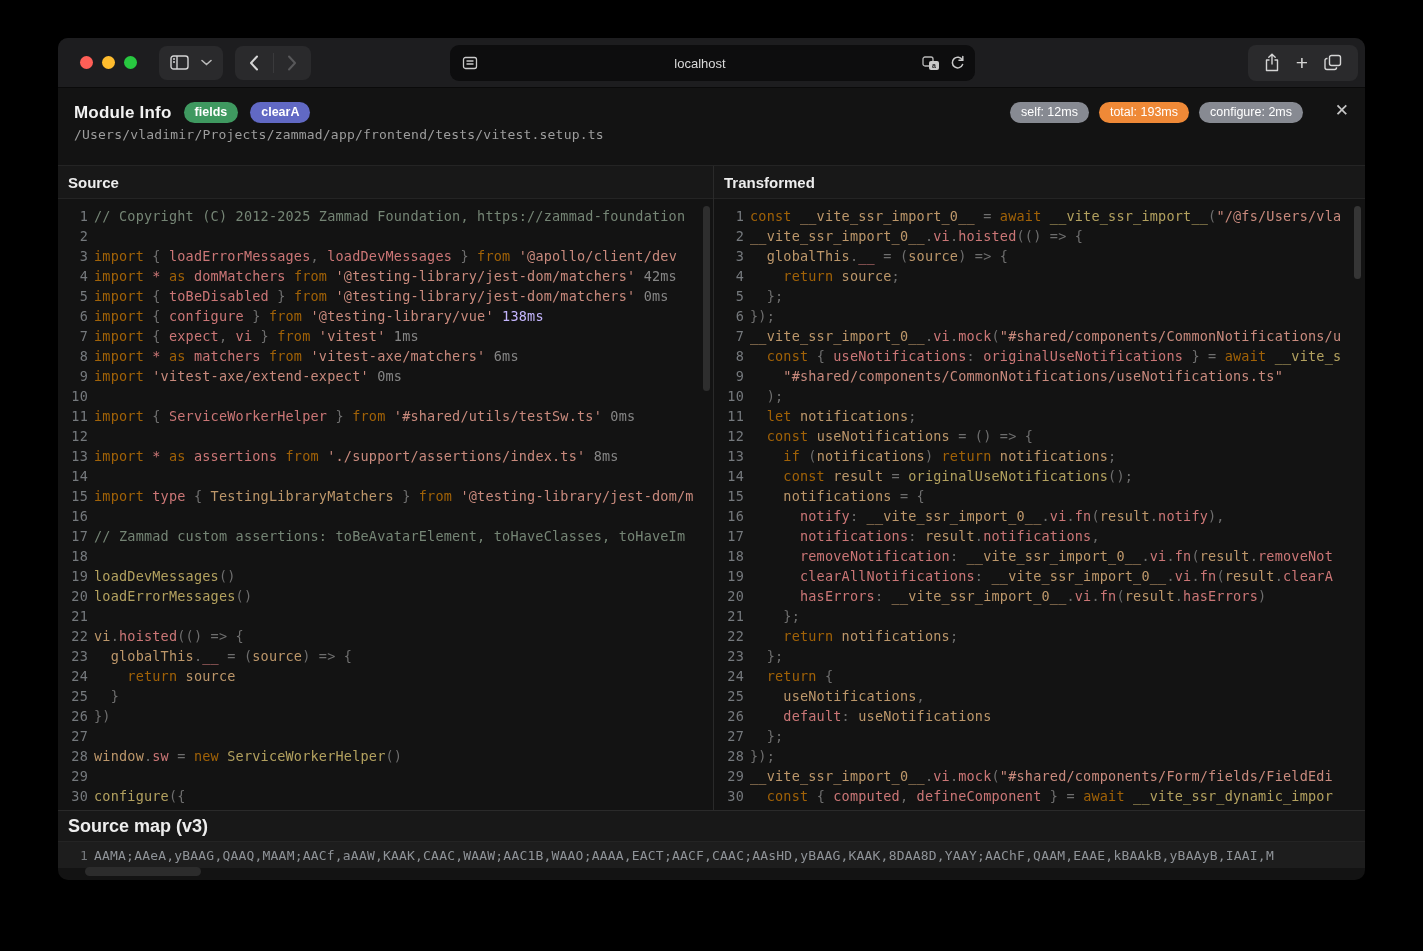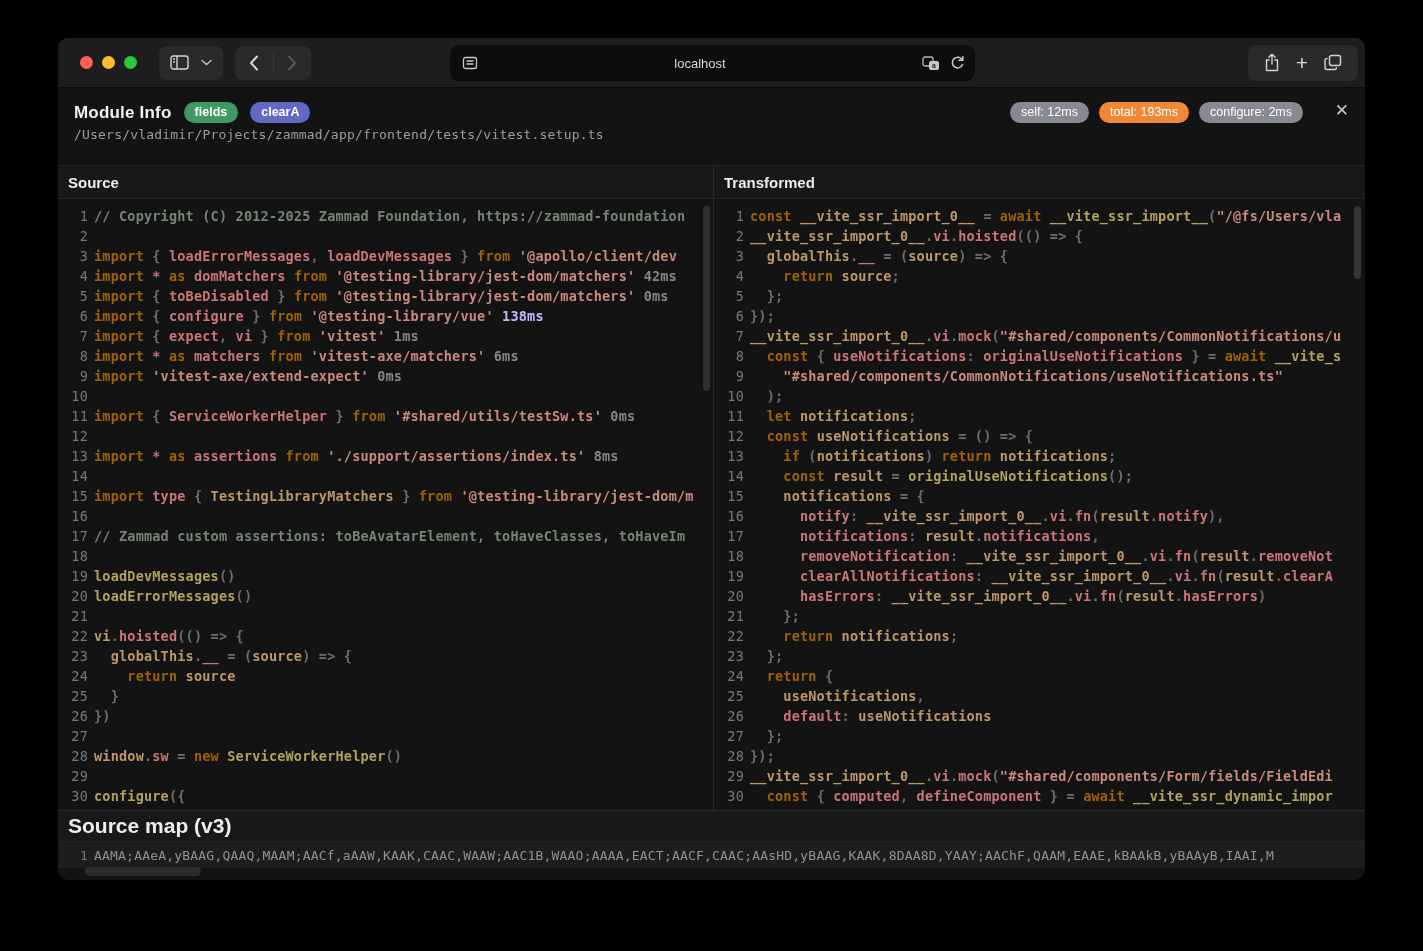--- a/index.html
+++ b/index.html
@@ -50,38 +50,38 @@
   .panel.src { width:656px; border-right:1px solid #2a2a2a; }
   .panel.trans { flex:1; }
   .phead { height:33px; display:flex; align-items:center; padding-left:10px;
            font-size:15px; font-weight:700; color:#ededed; background:#181818;
            border-bottom:1px solid #242424; }
   .pcode { height:611px; overflow:hidden; padding-top:7px; background:#131313;
            font-family:"DejaVu Sans Mono", monospace; font-size:13.5px;
            line-height:20px; letter-spacing:.2px; }
   .cl { display:flex; height:20px; white-space:pre; }
   .ln { flex:none; width:30px; text-align:right; color:#75797d; margin-right:6px; }
-  .cd { white-space:pre;font-weight:bold; }
+  .cd { white-space:pre; }
   .tk-k { color:#a16207; } 
   .tk-i { color:#cb7676; } 
   .tk-s { color:#c98a7d; } 
   .tk-v { color:#bd976a; } 
   .tk-g { color:#b3a15f; } 
   .tk-c { color:#758575; } 
   .tk-p { color:#6e6e6e; } 
   .tk-t { color:#858585; } 
   .tk-o { color:#c4b5fd; } 
   .vthumb { position:absolute; width:7px; border-radius:4px; }
   .src .vthumb { right:3px; top:40px; height:185px; background:#2e2e2e; }
   .trans .vthumb { right:4px; top:40px; height:73px; background:#353535; }
 
   
   .smap { flex:none; }
   .smhead { height:32px; display:flex; align-items:center; padding-left:10px;
-            font-size:21px; font-weight:700; color:#ededed; background:#181818;
+            font-size:18px; font-weight:700; color:#ededed; background:#181818;
             border-top:1px solid #2a2a2a; border-bottom:1px solid #242424; }
   .smline { height:26px; display:flex; align-items:center; background:#1d1d1d;
             font-family:"DejaVu Sans Mono", monospace; font-size:13px;
             color:#8f9398; white-space:pre; overflow:hidden; letter-spacing:.2px; }
   .smline .ln { color:#75797d; }
   .hthumb { position:absolute; left:27px; top:829px; width:116px; height:9px;
             background:#2c2c2c; border-radius:5px; }
 </style>
 </head>
 <body>

